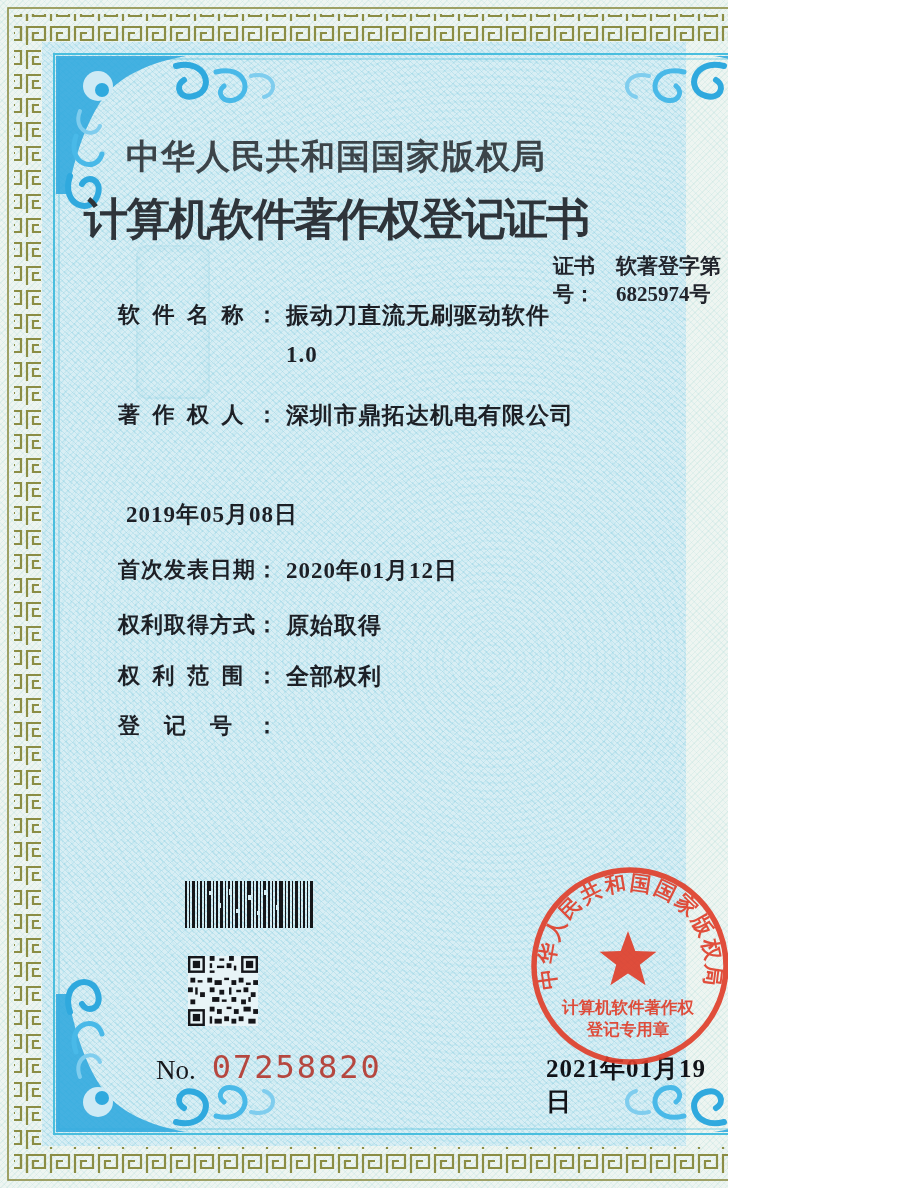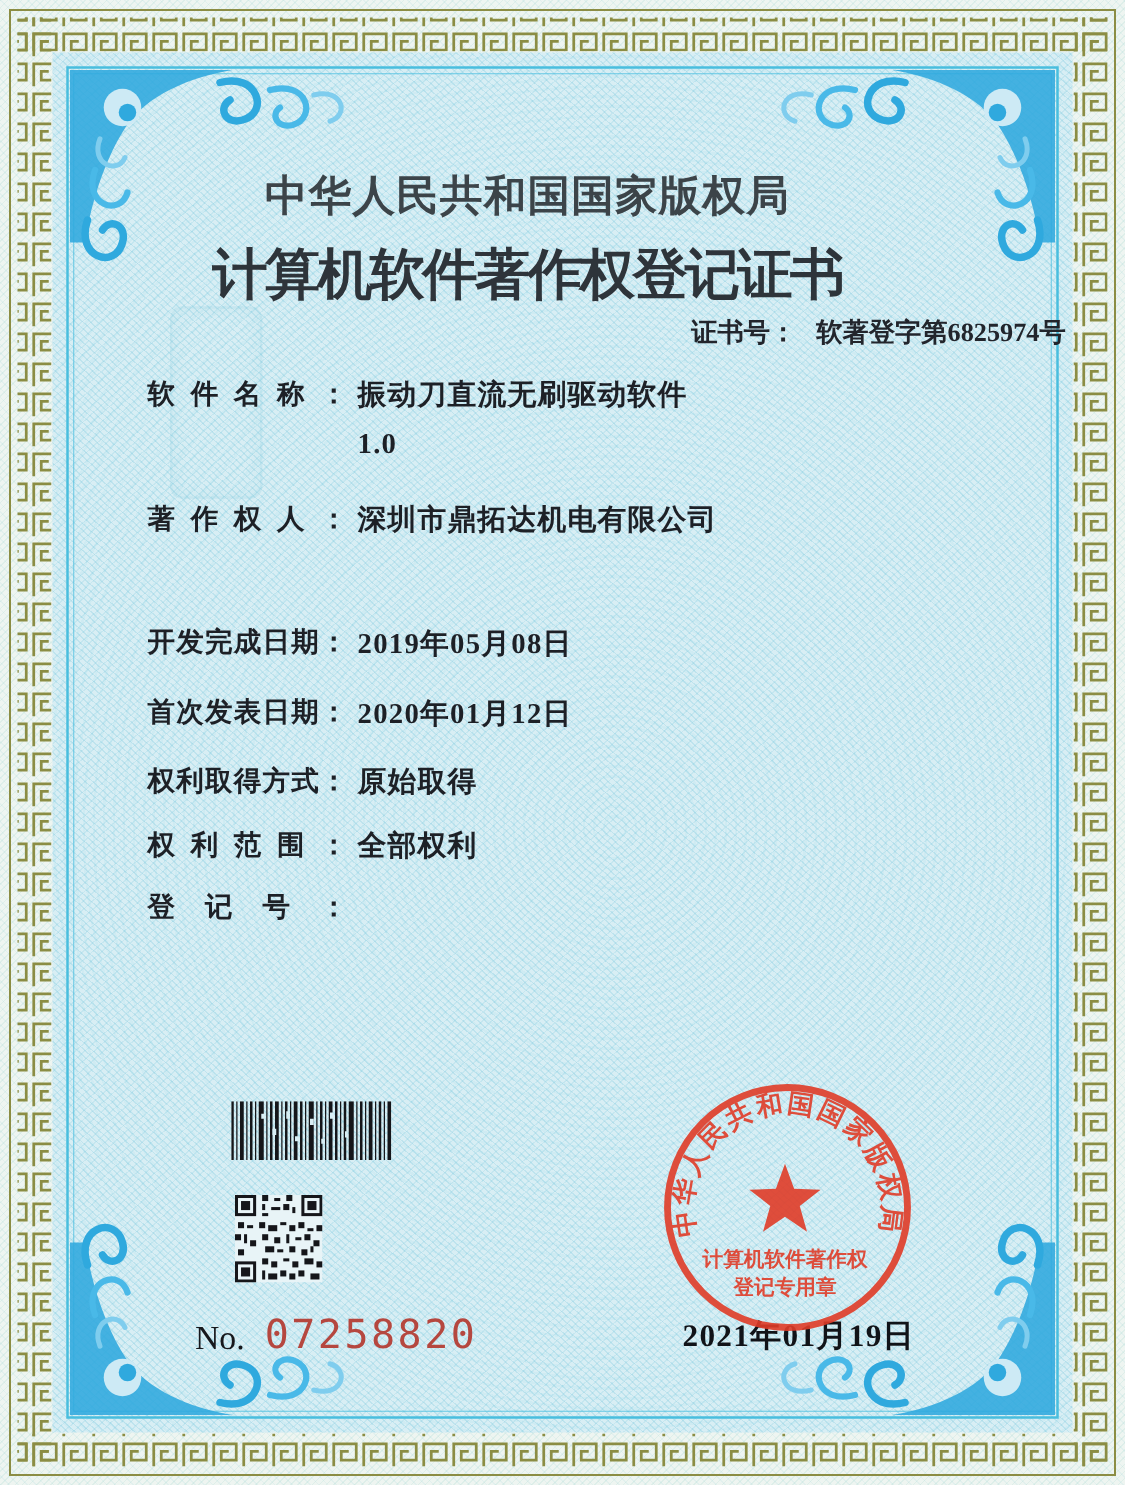--- a/index.html
+++ b/index.html
@@ -1,17 +1,17 @@
 <!DOCTYPE html>
 <html><head>
 <meta charset="utf-8">
 <style>
   html,body{margin:0;padding:0;}
   .page{
-    position:relative; width:900px; height:1188px; overflow:hidden;
+    position:relative; width:728px; height:1188px; overflow:hidden;
     background:
       repeating-linear-gradient(135deg, rgba(140,205,195,.16) 0 1px, transparent 1px 4px),
       repeating-linear-gradient(45deg, rgba(140,205,215,.12) 0 1px, transparent 1px 5px),
       #eef5f1;
     font-family:"Liberation Serif","DejaVu Serif",serif;
   }
   .inner-area{
     position:absolute; left:42px; top:42px; right:42px; bottom:42px;
     background:
       repeating-radial-gradient(circle at 450px 620px, rgba(120,205,225,.10) 0 2px, transparent 2px 8px),
@@ -117,21 +117,20 @@
     <span class="fvalue">振动刀直流无刷驱动软件</span>
   </div>
   <div class="frow" style="top:342px;left:286px">
     <span class="fvalue" style="margin-left:0">1.0</span>
   </div>
   <div class="frow" style="top:400px">
     <span class="flabel">著作权人：</span>
     <span class="fvalue">深圳市鼎拓达机电有限公司</span>
   </div>
   <div class="frow" style="top:499px">
-    <span class="flabel">开发完成日期：</span>
     <span class="fvalue">2019年05月08日</span>
   </div>
   <div class="frow" style="top:555px">
     <span class="flabel">首次发表日期：</span>
     <span class="fvalue">2020年01月12日</span>
   </div>
   <div class="frow" style="top:610px">
     <span class="flabel">权利取得方式：</span>
     <span class="fvalue">原始取得</span>
   </div>

